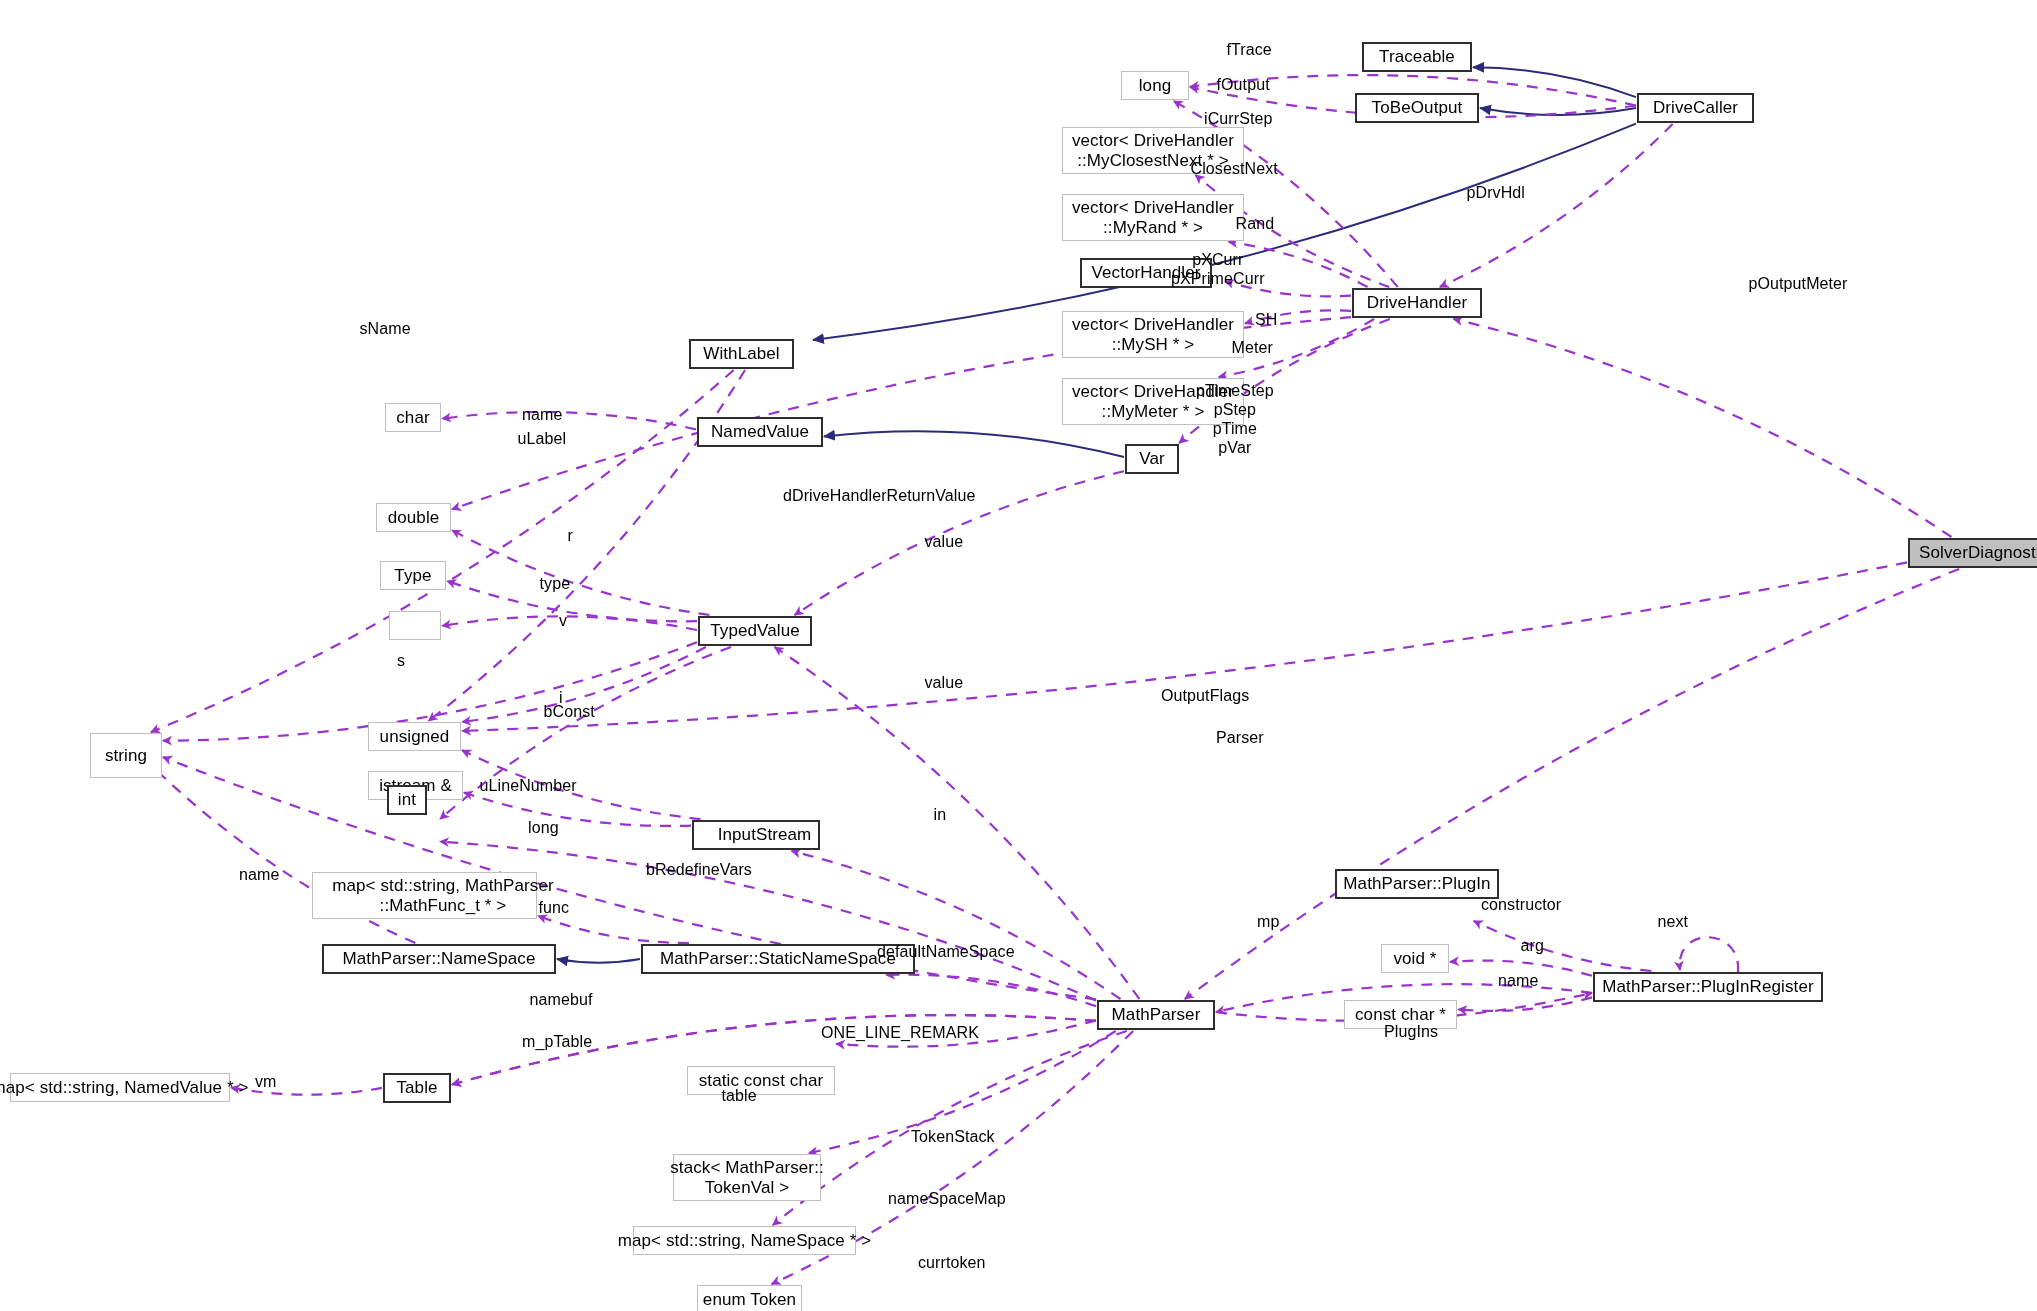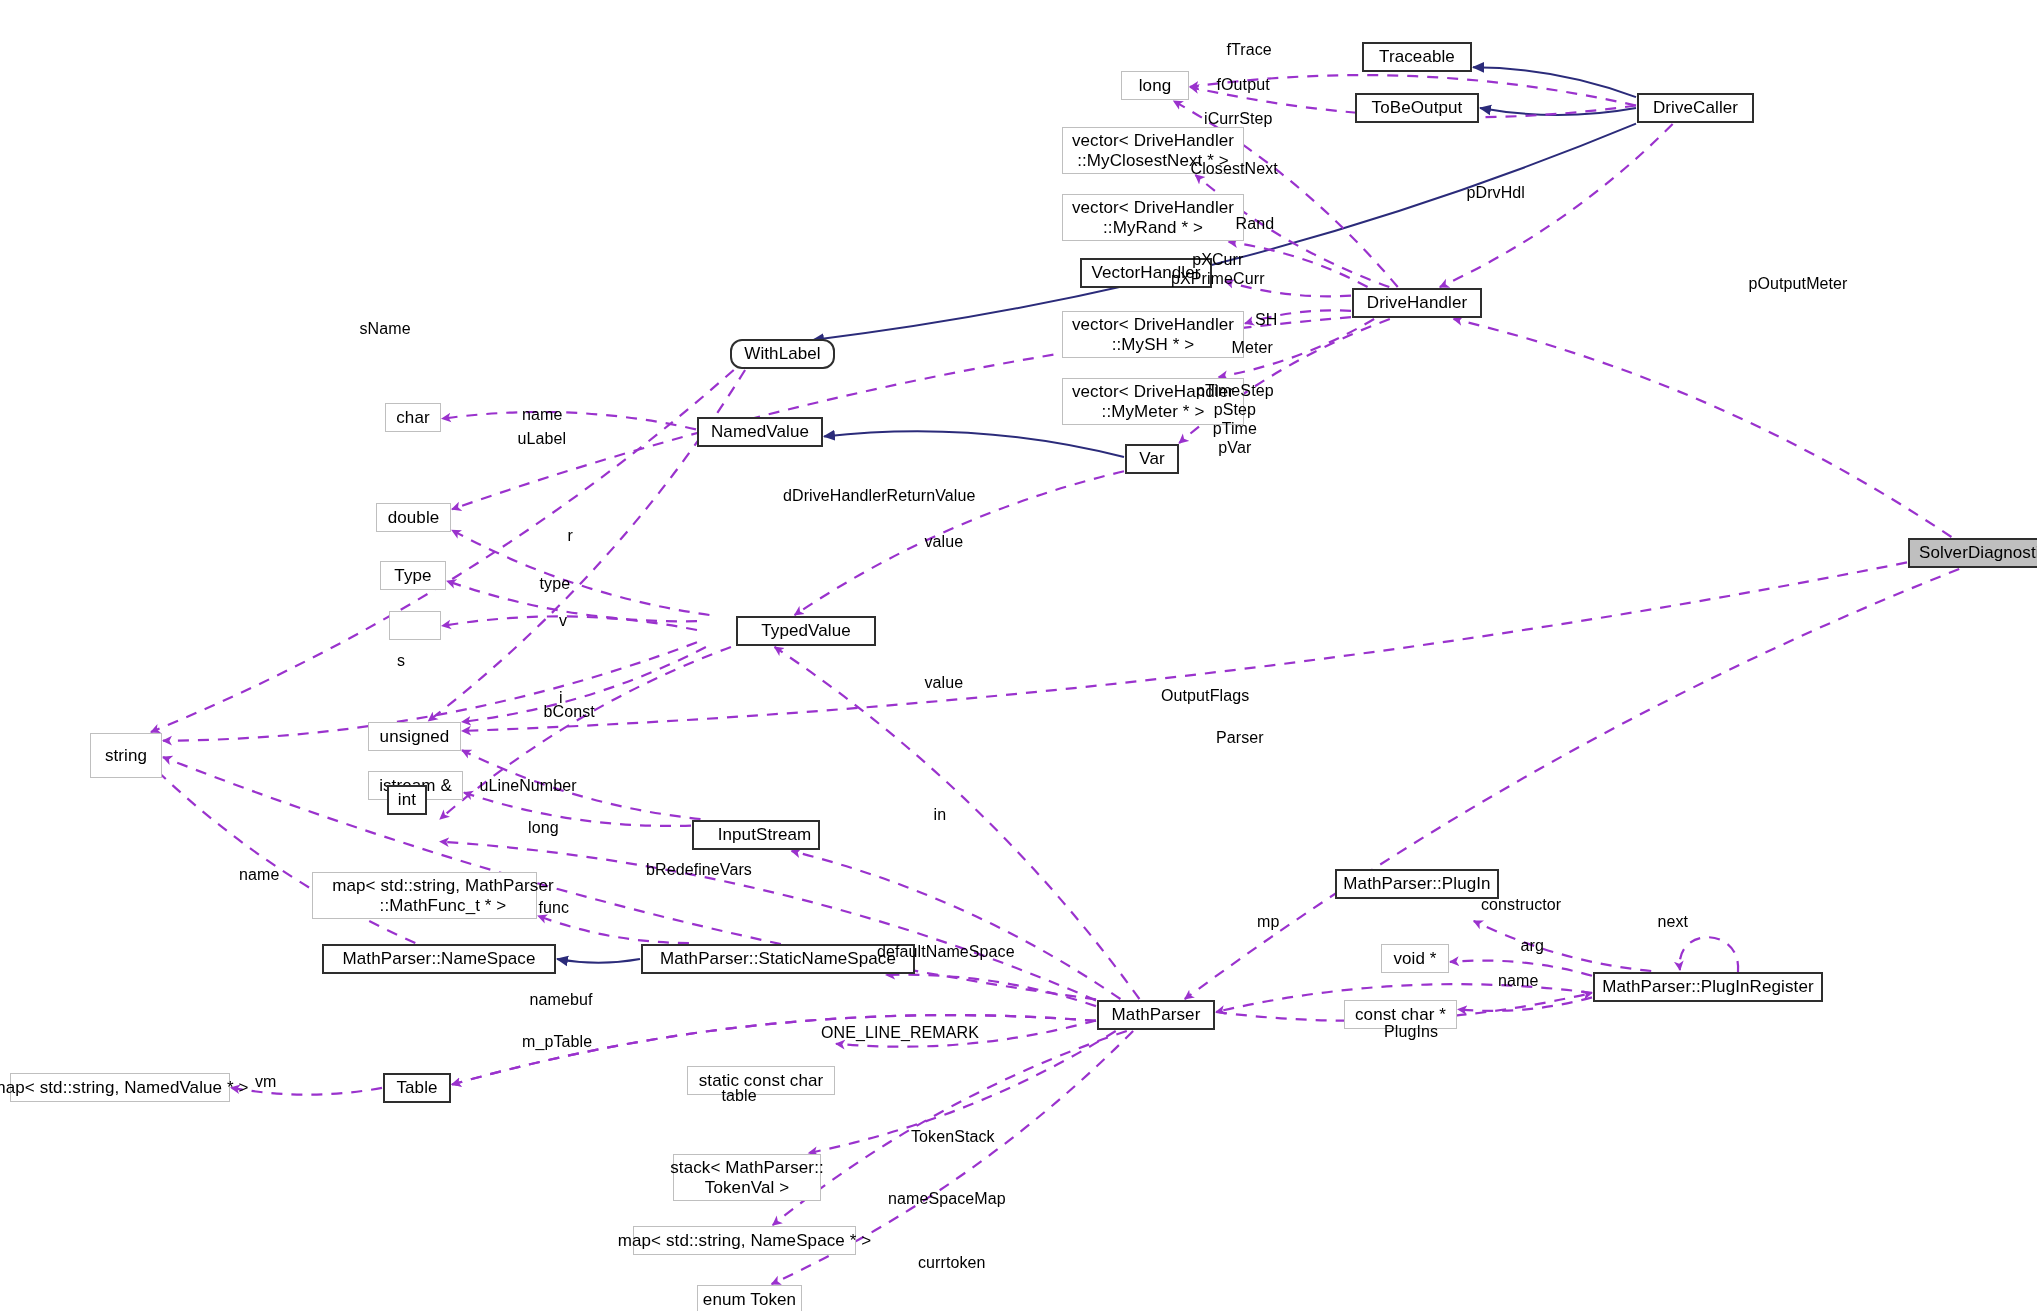--- a/index.html
+++ b/index.html
@@ -136,29 +136,29 @@
       <div class="node thin" style="left: 1062px; top: 127px; width: 182px; height: 47px;">vector&lt; DriveHandler
 ::MyClosestNext * &gt;</div>
       <div class="node thin" style="left: 1062px; top: 194px; width: 182px; height: 47px;">vector&lt; DriveHandler
 ::MyRand * &gt;</div>
       <div class="node bold" style="left: 1080px; top: 258px; width: 132px; height: 30px;">VectorHandler</div>
       <div class="node thin" style="left: 1062px; top: 311px; width: 182px; height: 47px;">vector&lt; DriveHandler
 ::MySH * &gt;</div>
       <div class="node thin" style="left: 1062px; top: 378px; width: 182px; height: 47px;">vector&lt; DriveHandler
 ::MyMeter * &gt;</div>
       <div class="node bold" style="left: 1352px; top: 288px; width: 130px; height: 30px;">DriveHandler</div>
-      <div class="node bold" style="left: 730px; top: 339px; width: 105px; height: 30px; border-radius: 12px;">WithLabel</div>
+      <div class="node bold" style="left: 689px; top: 339px; width: 105px; height: 30px;">WithLabel</div>
       <div class="node thin" style="left: 385px; top: 403px; width: 56px; height: 29px;">char</div>
       <div class="node bold" style="left: 697px; top: 417px; width: 126px; height: 30px;">NamedValue</div>
       <div class="node bold" style="left: 1125px; top: 444px; width: 54px; height: 30px;">Var</div>
       <div class="node thin" style="left: 376px; top: 503px; width: 75px; height: 29px;">double</div>
       <div class="node filled" style="left: 1908px; top: 538px; width: 160px; height: 30px;">SolverDiagnostics</div>
       <div class="node thin" style="left: 380px; top: 561px; width: 66px; height: 29px;">Type</div>
       <div class="node thin" style="left: 389px; top: 611px; width: 52px; height: 29px;"></div>
-      <div class="node bold" style="left: 736px; top: 616px; width: 140px; height: 30px;">TypedValue</div>
+      <div class="node bold" style="left: 698px; top: 616px; width: 114px; height: 30px;">TypedValue</div>
       <div class="node thin" style="left: 368px; top: 722px; width: 93px; height: 29px;">unsigned</div>
       <div class="node thin" style="left: 368px; top: 771px; width: 95px; height: 29px;">istream &amp;</div>
       <div class="node thin" style="left: 90px; top: 733px; width: 72px; height: 45px;">string</div>
       <div class="node bold" style="left: 387px; top: 785px; width: 40px; height: 30px;">int</div>
       <div class="node bold" style="left: 692px; top: 820px; width: 128px; height: 30px; padding-left: 17px;">InputStream</div>
       <div class="node thin" style="left: 312px; top: 872px; width: 225px; height: 47px; padding-left: 37px;">map&lt; std::string, MathParser
 ::MathFunc_t * &gt;</div>
       <div class="node bold" style="left: 322px; top: 944px; width: 234px; height: 30px;">MathParser::NameSpace</div>
       <div class="node bold" style="left: 641px; top: 944px; width: 274px; height: 30px;">MathParser::StaticNameSpace</div>
       <div class="node bold" style="left: 1097px; top: 1000px; width: 118px; height: 30px;">MathParser</div>

